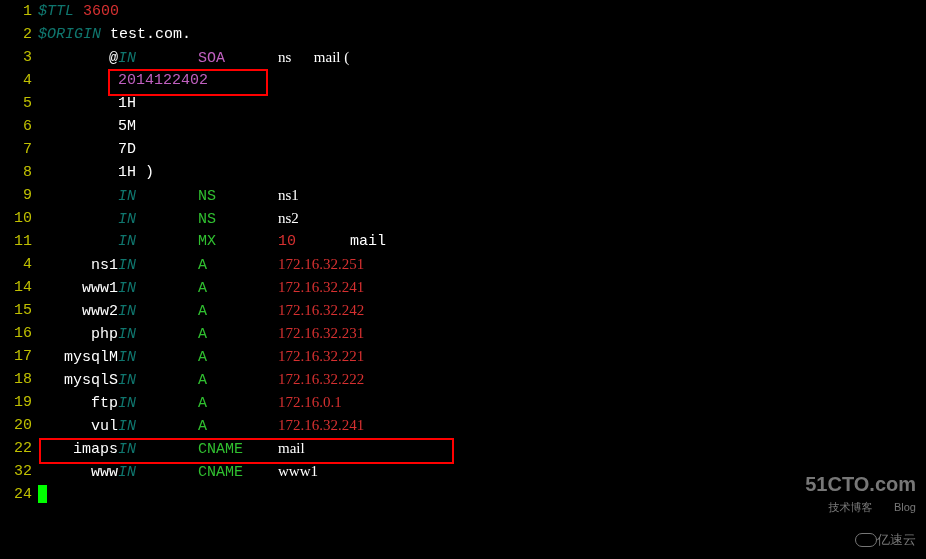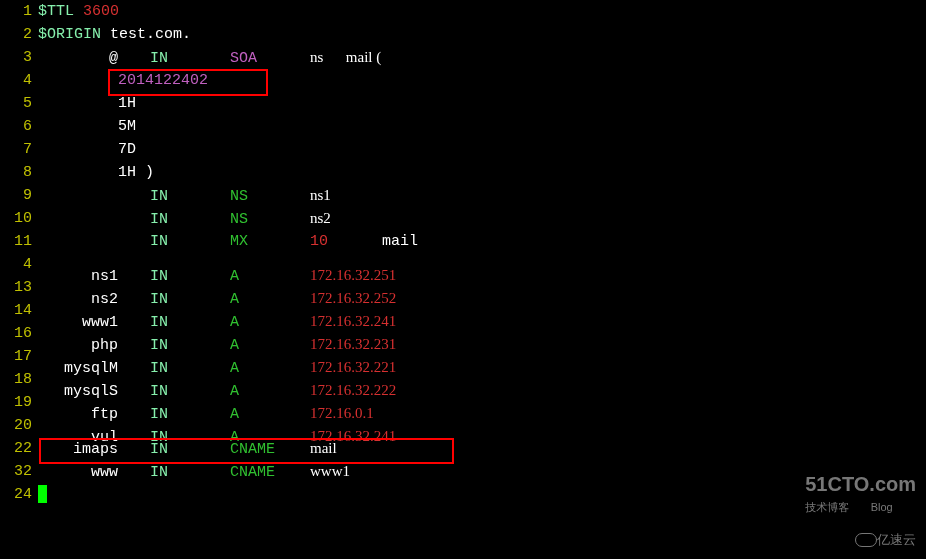--- a/index.html
+++ b/index.html
@@ -25,26 +25,26 @@
     }
     .gutter {
       width: 38px;
       text-align: right;
       color: #c0c000;
       padding-right: 6px;
       user-select: none;
     }
     .code { flex: 1; }
     .col-name { display: inline-block; width: 80px; }
-    .col-class { display: inline-block; width: 80px; margin-left: 32px; }
+    .col-class { display: inline-block; width: 80px; }
     .col-type { display: inline-block; width: 80px; }
     .col-data { display: inline-block; font-family: Liberation Serif, serif; }
     .indent { display: inline-block; width: 80px; }
-    .c-red { color: #d63030; margin-top: 11px; }
-    .c-cyan { color: #86efac; }
+    .c-red { color: #d63030; }
+    .c-cyan { color: #0f766e; font-style: italic; }
     .c-purple { color: #c060c0; }
     .c-green { color: #30c030; }
     .c-white { color: #ffffff; text-align: right; }
     .highlight-box {
       position: absolute;
       border: 2px solid #ff0000;
       pointer-events: none;
     }
     .hl1 { top: 69px; left: 108px; width: 160px; height: 27px; }
     .hl2 { top: 438px; left: 39px; width: 415px; height: 26px; }
@@ -60,21 +60,21 @@
       bottom: 40px;
       right: 10px;
       color: #aaa;
       font-family: Arial, sans-serif;
       font-size: 20px;
       font-weight: bold;
       text-align: left;
       opacity: 0.7;
       pointer-events: none;
     }
-    .watermark1 .sub { font-size: 11px; font-weight: normal; }
+    .watermark1 .sub { font-size: 11px; font-weight: normal; text-align: right; }
     .watermark2 {
       position: absolute;
       bottom: 8px;
       right: 10px;
       color: #aaa;
       font-family: Arial, sans-serif;
       font-size: 13px;
       opacity: 0.7;
       pointer-events: none;
       display: flex;
@@ -99,22 +99,22 @@
     <div class="line"><span class="gutter">3</span><span class="code"><span class="col-name c-white">@</span><span class="col-class c-cyan">IN</span><span class="col-type c-purple">SOA</span><span class="col-data c-white">ns      mail (</span></span></div>
     <div class="line"><span class="gutter">4</span><span class="code"><span class="indent"></span><span class="c-purple">2014122402</span></span></div>
     <div class="line"><span class="gutter">5</span><span class="code"><span class="indent"></span><span class="c-white">1H</span></span></div>
     <div class="line"><span class="gutter">6</span><span class="code"><span class="indent"></span><span class="c-white">5M</span></span></div>
     <div class="line"><span class="gutter">7</span><span class="code"><span class="indent"></span><span class="c-white">7D</span></span></div>
     <div class="line"><span class="gutter">8</span><span class="code"><span class="indent"></span><span class="c-white">1H )</span></span></div>
     <div class="line"><span class="gutter">9</span><span class="code"><span class="col-name "></span><span class="col-class c-cyan">IN</span><span class="col-type c-green">NS</span><span class="col-data c-white">ns1</span></span></div>
     <div class="line"><span class="gutter">10</span><span class="code"><span class="col-name "></span><span class="col-class c-cyan">IN</span><span class="col-type c-green">NS</span><span class="col-data c-white">ns2</span></span></div>
     <div class="line"><span class="gutter">11</span><span class="code"><span class="col-name "></span><span class="col-class c-cyan">IN</span><span class="col-type c-green">MX</span><span class="c-red">10</span><span>      </span><span class="c-white">mail</span></span></div>
     <div class="line"><span class="gutter">4</span><span class="code"><span class="col-name c-white">ns1</span><span class="col-class c-cyan">IN</span><span class="col-type c-green">A</span><span class="col-data c-red">172.16.32.251</span></span></div>
-    <div class="line"><span class="gutter">13</span><span class="code"><span class="col-name c-white">ns2</span><span class="col-class c-cyan">IN</span><span class="col-type c-green">A</span><span class="col-data c-red">172.16.32.252</span></span></div>
     <div class="line"><span class="gutter">14</span><span class="code"><span class="col-name c-white">www1</span><span class="col-class c-cyan">IN</span><span class="col-type c-green">A</span><span class="col-data c-red">172.16.32.241</span></span></div>
+    <div class="line"><span class="gutter">15</span><span class="code"><span class="col-name c-white">www2</span><span class="col-class c-cyan">IN</span><span class="col-type c-green">A</span><span class="col-data c-red">172.16.32.242</span></span></div>
     <div class="line"><span class="gutter">16</span><span class="code"><span class="col-name c-white">php</span><span class="col-class c-cyan">IN</span><span class="col-type c-green">A</span><span class="col-data c-red">172.16.32.231</span></span></div>
     <div class="line"><span class="gutter">17</span><span class="code"><span class="col-name c-white">mysqlM</span><span class="col-class c-cyan">IN</span><span class="col-type c-green">A</span><span class="col-data c-red">172.16.32.221</span></span></div>
     <div class="line"><span class="gutter">18</span><span class="code"><span class="col-name c-white">mysqlS</span><span class="col-class c-cyan">IN</span><span class="col-type c-green">A</span><span class="col-data c-red">172.16.32.222</span></span></div>
     <div class="line"><span class="gutter">19</span><span class="code"><span class="col-name c-white">ftp</span><span class="col-class c-cyan">IN</span><span class="col-type c-green">A</span><span class="col-data c-red">172.16.0.1</span></span></div>
     <div class="line"><span class="gutter">20</span><span class="code"><span class="col-name c-white">vul</span><span class="col-class c-cyan">IN</span><span class="col-type c-green">A</span><span class="col-data c-red">172.16.32.241</span></span></div>
     <div class="line"><span class="gutter">22</span><span class="code"><span class="col-name c-white">imaps</span><span class="col-class c-cyan">IN</span><span class="col-type c-green">CNAME</span><span class="col-data c-white">mail</span></span></div>
     <div class="line"><span class="gutter">32</span><span class="code"><span class="col-name c-white">www</span><span class="col-class c-cyan">IN</span><span class="col-type c-green">CNAME</span><span class="col-data c-white">www1</span></span></div>
     <div class="line"><span class="gutter">24</span><span class="code"><span class="cursor"></span></span></div>
   </div>
 

